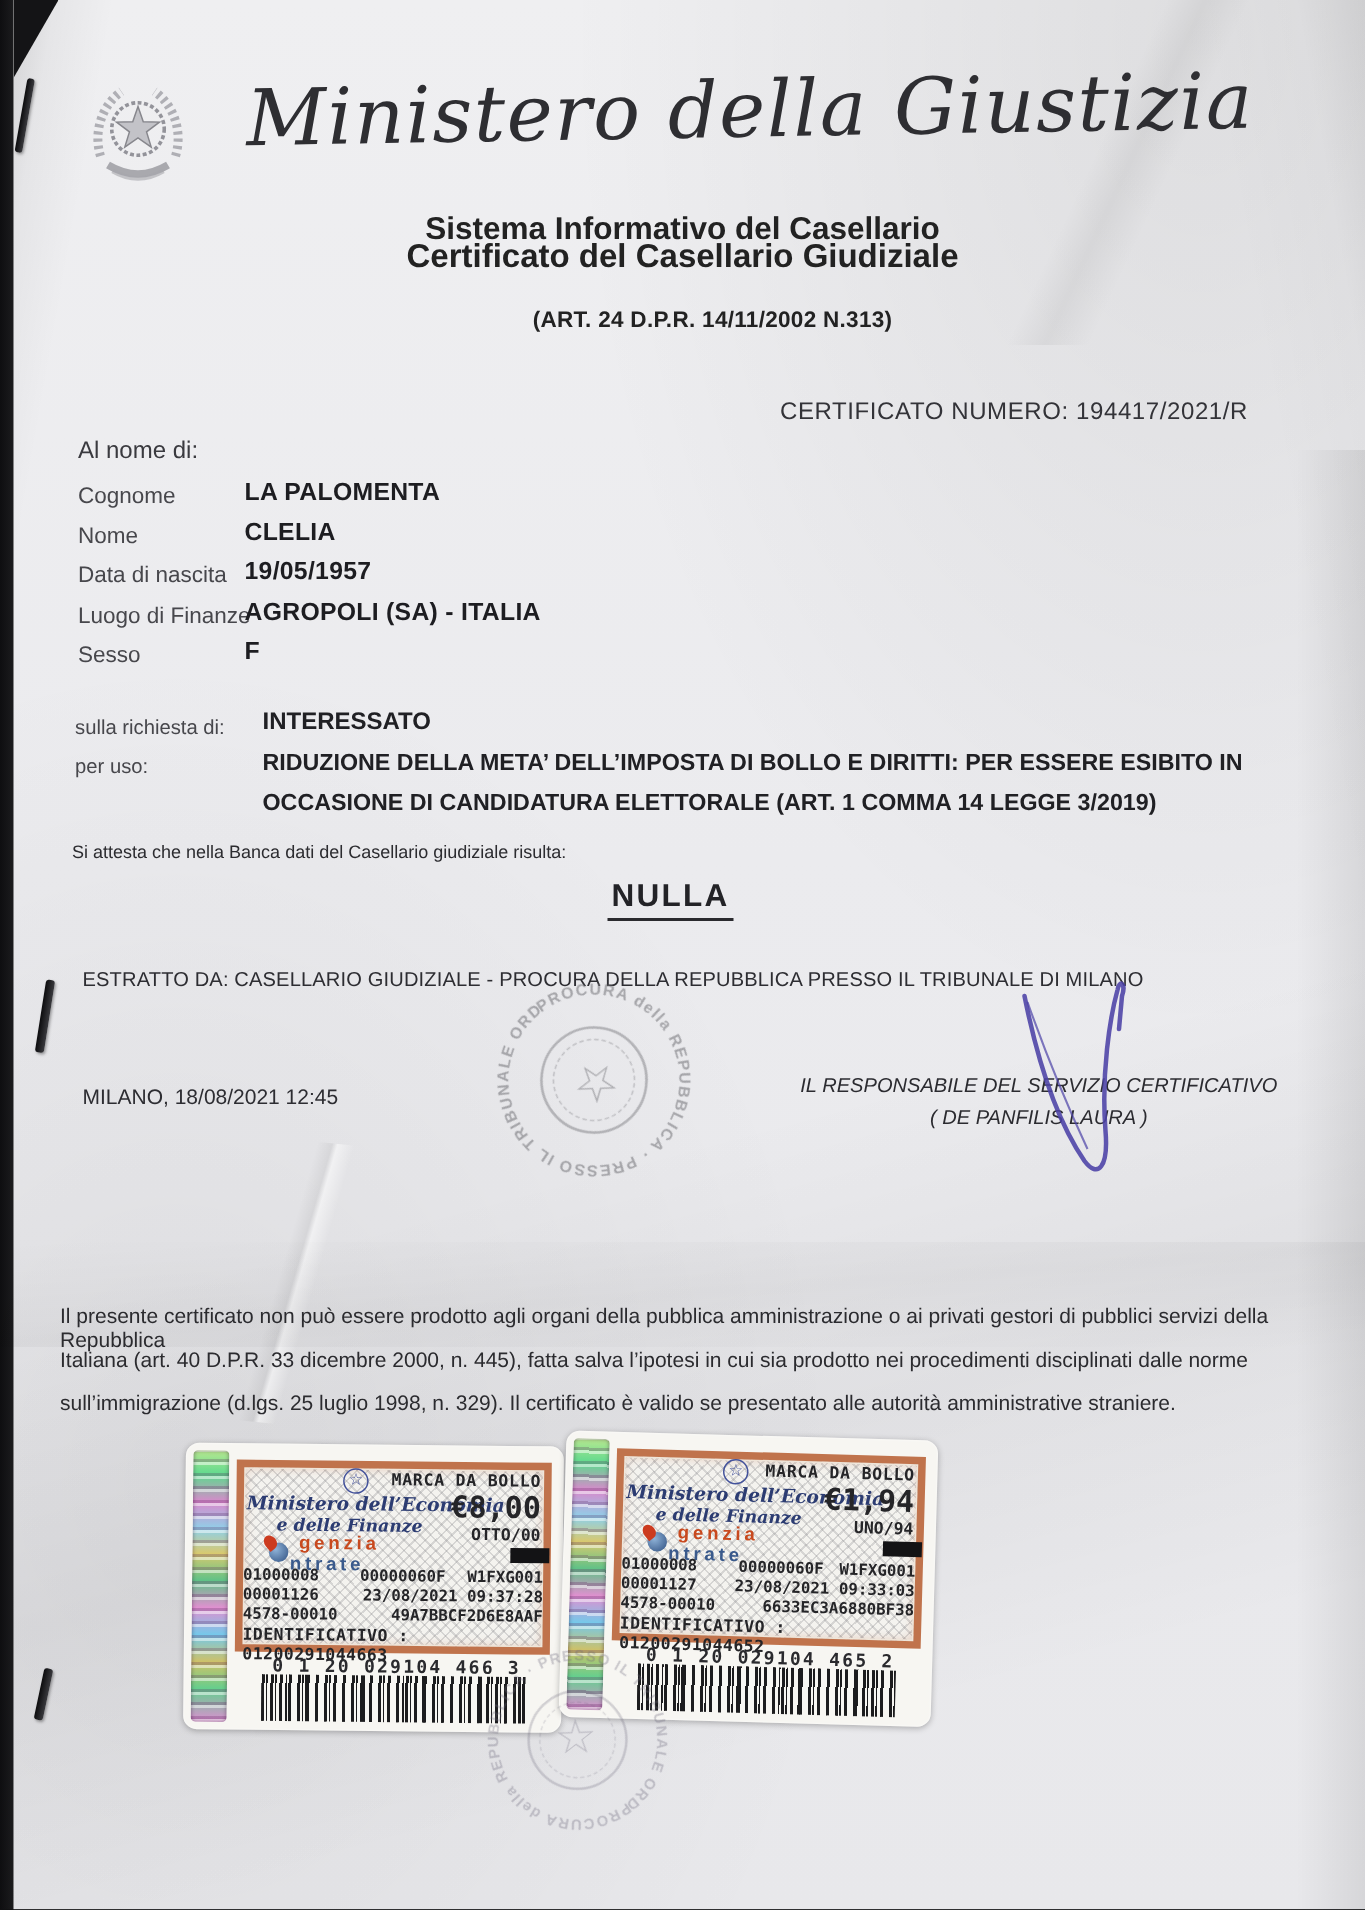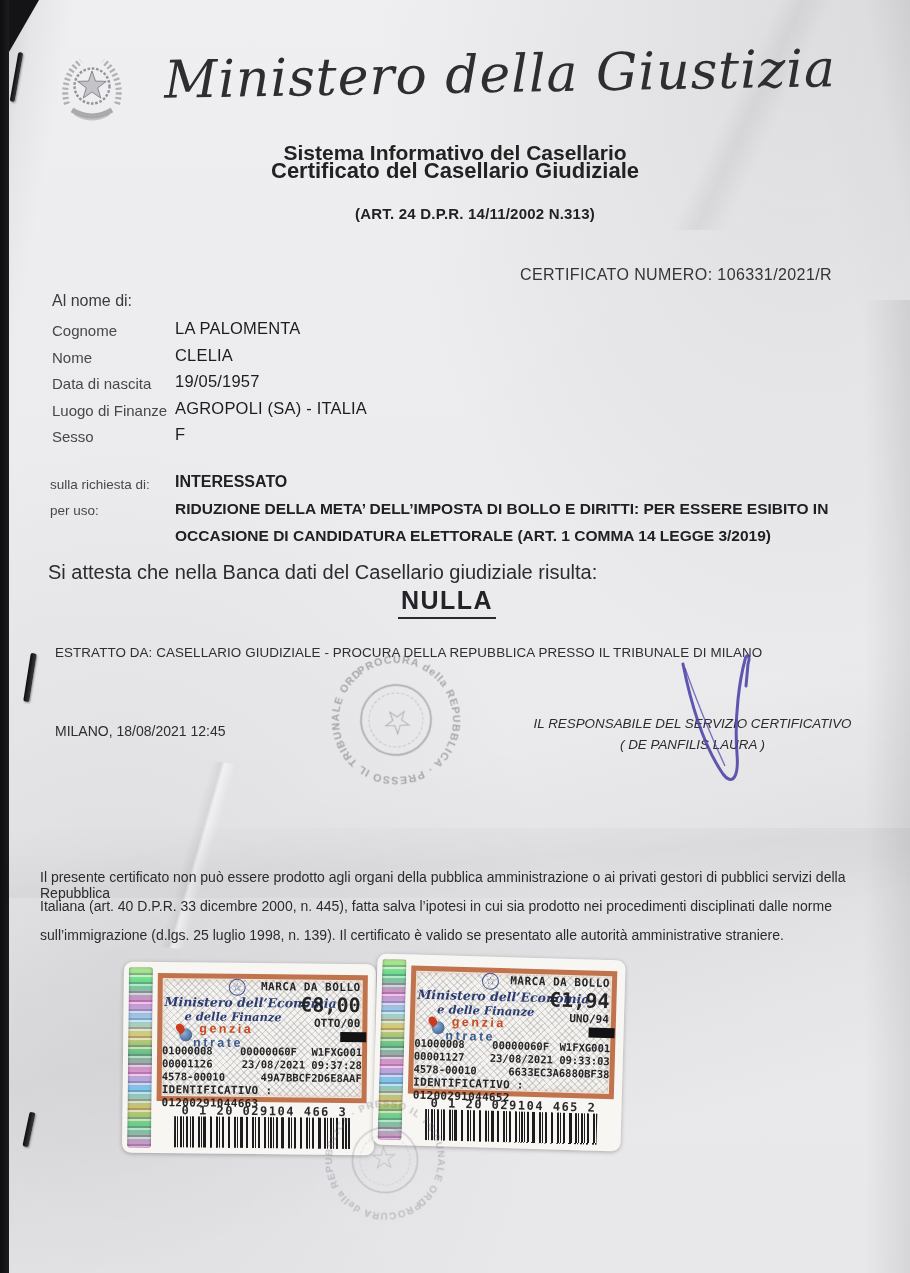--- a/index.html
+++ b/index.html
@@ -40,27 +40,27 @@
     font-family:"DejaVu Serif",serif;font-style:italic;font-weight:400;
     font-size:52px;letter-spacing:1px;color:#2e2e32;transform:rotate(-1deg);}
   .h-center{position:absolute;left:0;right:0;text-align:center;font-weight:bold;color:#222;}
   #subtitle1{top:141px;font-size:21px;}
   #subtitle2{top:158px;font-size:22px;}
   #subtitle3{top:205px;font-size:15px;letter-spacing:.2px;margin-left:40px;}
   #cert-number{position:absolute;top:266px;right:78px;font-size:16px;letter-spacing:.4px;color:#333338;}
   
   #al-nome{position:absolute;left:52px;top:292px;font-size:16px;color:#3a3a3f;}
   .f-label{position:absolute;left:52px;font-size:15px;color:#47474c;}
-  .f-value{position:absolute;left:175px;font-size:16.5px;font-weight:normal;color:#1d1d21;letter-spacing:.2px;}
+  .f-value{position:absolute;left:163px;font-size:16.5px;font-weight:bold;color:#1d1d21;letter-spacing:.2px;}
   
   .r-label{position:absolute;left:50px;font-size:13.5px;color:#47474c;}
   .r-value{position:absolute;left:175px;font-weight:bold;color:#202024;}
-  #attesta{position:absolute;left:48px;top:561px;font-size:20px;color:#2c2c30;}
+  #attesta{position:absolute;left:48px;top:561px;font-size:12px;color:#2c2c30;}
   #nulla-wrap{position:absolute;left:0;right:0;top:586px;text-align:center;transform:translateX(-8px);}
-  #nulla{display:inline-block;font-size:25px;font-weight:bold;letter-spacing:1.5px;color:#232327;
+  #nulla{display:inline-block;font-size:21px;font-weight:bold;letter-spacing:1.5px;color:#232327;
     border-bottom:2.5px solid #2a2a2e;padding:0 3px 2px;}
   #estratto{position:absolute;left:55px;top:645px;font-size:13.4px;color:#2d2d32;letter-spacing:.1px;}
   #milano-date{position:absolute;left:55px;top:723px;font-size:14px;color:#2d2d32;}
   #signer{position:absolute;left:520px;top:716px;width:345px;text-align:center;font-size:13.4px;color:#2b2b30;font-style:italic;}
   #signer .name{margin-top:6px;}
   
   .ink-stamp{position:absolute;color:#6f6f74;filter:blur(.3px);}
   #stamp-top{left:310px;top:634px;opacity:.55;transform:rotate(-38deg);}
   #stamp-bottom{left:305px;top:1080px;opacity:.34;transform:rotate(142deg);color:#6e6a7d;z-index:6;}
   #signature{position:absolute;left:635px;top:650px;z-index:3;}
@@ -137,21 +137,21 @@
     <path d="M15 54 C 10 38 16 20 29 11" fill="none" stroke="#9a9aa0" stroke-width="6" stroke-dasharray="2.2 2.6" opacity=".75"></path>
     <path d="M65 54 C 70 38 64 20 51 11" fill="none" stroke="#9a9aa0" stroke-width="6" stroke-dasharray="2.2 2.6" opacity=".75"></path>
     <path d="M20 60 Q 40 72 60 60" fill="none" stroke="#97979d" stroke-width="5" opacity=".8"></path>
     <path d="M23 64 Q 40 74 57 64" fill="none" stroke="#a6a6ac" stroke-width="3" opacity=".6"></path>
   </svg>
 
   <div id="script-title">Ministero della Giustizia</div>
   <div id="subtitle1" class="h-center">Sistema Informativo del Casellario</div>
   <div id="subtitle2" class="h-center">Certificato del Casellario Giudiziale</div>
   <div id="subtitle3" class="h-center">(ART. 24 D.P.R. 14/11/2002 N.313)</div>
-  <div id="cert-number">CERTIFICATO NUMERO: 106331/2021/R</div>
+  <div id="cert-number">CERTIFICATO NUMERO: 194417/2021/R</div>
 
   <div id="al-nome">Al nome di:</div>
   <div class="f-label" style="top:322px">Cognome</div>
   <div class="f-value" style="top:319px">LA PALOMENTA</div>
   <div class="f-label" style="top:349px">Nome</div>
   <div class="f-value" style="top:346px">CLELIA</div>
   <div class="f-label" style="top:375px">Data di nascita</div>
   <div class="f-value" style="top:372px">19/05/1957</div>
   <div class="f-label" style="top:402px">Luogo di Finanze</div>
   <div class="f-value" style="top:399px">AGROPOLI (SA) - ITALIA</div>
@@ -189,21 +189,21 @@
   </div>
 
   <svg id="signature" width="130" height="145" viewBox="0 0 130 145">
     <path d="M 48 14 C 54 44 66 92 88 124 C 97 136 104 128 102 104 C 99 66 105 28 110 10 C 111 3 116 5 113 14 L 111 36" fill="none" stroke="#4b41a6" stroke-width="3" stroke-linecap="round" opacity=".88"></path>
     <path d="M 50 18 C 62 52 76 86 90 116" fill="none" stroke="#4b41a6" stroke-width="1.4" opacity=".7"></path>
   </svg>
 
   <div id="disclaimer">
     <div>Il presente certificato non può essere prodotto agli organi della pubblica amministrazione o ai privati gestori di pubblici servizi della Repubblica</div>
     <div>Italiana (art. 40 D.P.R. 33 dicembre 2000, n. 445), fatta salva l’ipotesi in cui sia prodotto nei procedimenti disciplinati dalle norme</div>
-    <div>sull’immigrazione (d.lgs. 25 luglio 1998, n. 139).  Il certificato è valido se presentato alle autorità amministrative straniere.</div>
+    <div>sull’immigrazione (d.lgs. 25 luglio 1998, n. 329).  Il certificato è valido se presentato alle autorità amministrative straniere.</div>
   </div>
 
   <div id="bollo1" class="bollo">
     <div class="holo"></div>
     <div class="frame">
       <div class="emblem-mini">☆</div>
       <div class="issuer1">Ministero dell’Economia</div>
       <div class="issuer2">e delle Finanze</div>
       <div class="marca-label mono">MARCA DA BOLLO</div>
       <div class="amount mono">€8,00</div>

